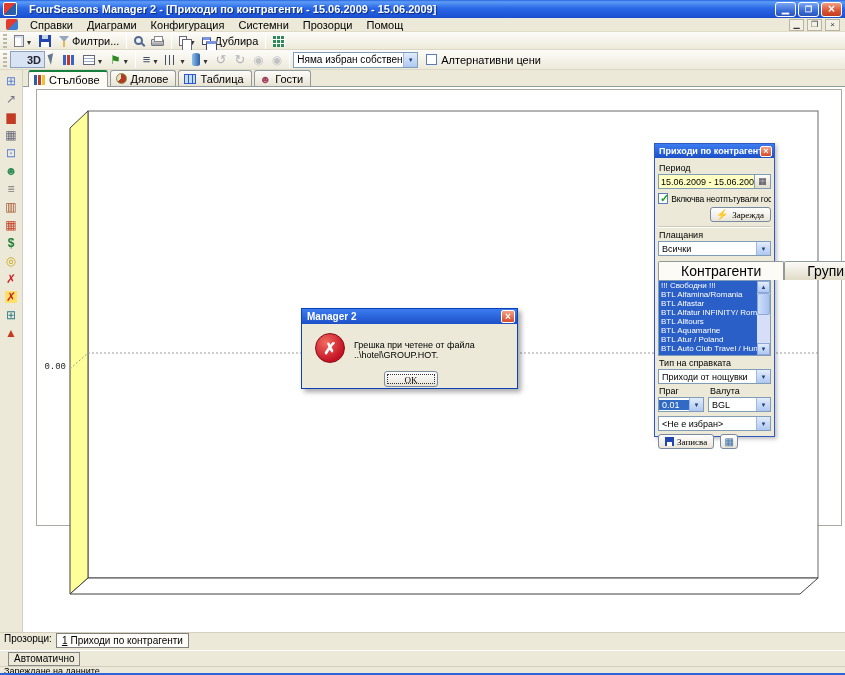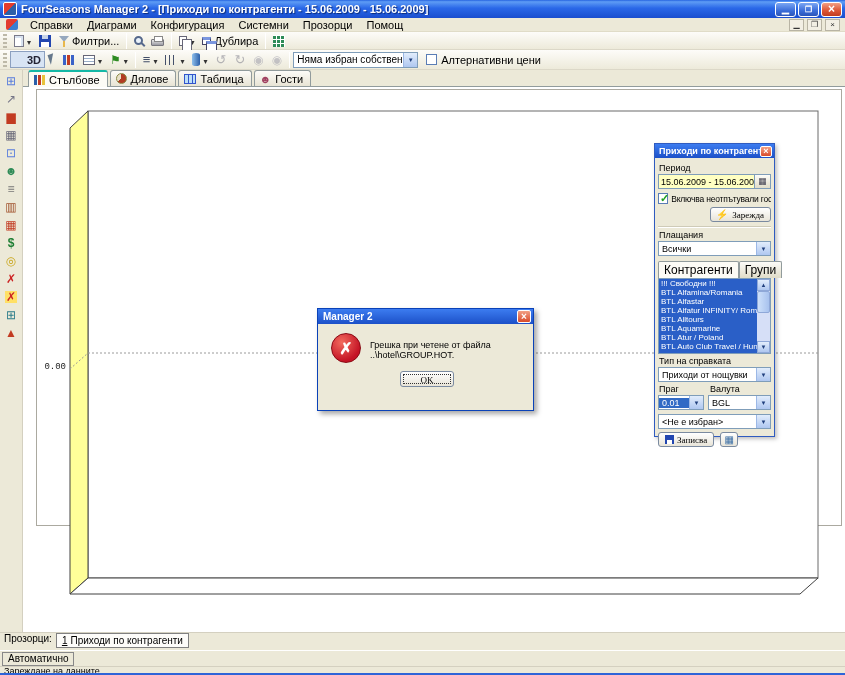--- a/index.html
+++ b/index.html
@@ -9,21 +9,21 @@
     font-size:11px; color:#000;
     background:#ECE9D8; position:relative; overflow:hidden;
   }
 
   
   .titlebar {
     position:absolute; left:0; top:0; width:845px; height:18px;
     background:linear-gradient(180deg,#2664E0 0%,#5E9CF5 10%,#2A68E8 45%,#1A4ECF 100%);
     display:flex; align-items:center; padding:0 3px; color:#fff;
   }
-  .titlebar .title { font-weight:bold; font-size:11px; margin-left:4px;
+  .titlebar .title { font-weight:bold; font-size:11px; margin-left:12px;
     text-shadow:1px 1px 1px #0A2A7A; white-space:nowrap; overflow:hidden; flex:1; }
   .app-ic16 { width:14px; height:14px; display:inline-block;
     background:linear-gradient(135deg,#E23B2E 0 50%,#2C5FA8 50% 100%); border:1px solid #fff; border-radius:2px; }
   .cap-btns { display:flex; gap:2px; }
   .cap-btn {
     width:21px; height:15px; border-radius:3px; border:1px solid #fff;
     color:#fff; font-size:9px; font-weight:bold; line-height:13px; text-align:center;
     background:linear-gradient(180deg,#7AA6F4,#3A6CD8 60%,#2B55B8);
   }
   .cap-btn.close { background:linear-gradient(180deg,#F2A084,#DE5837 55%,#C13C1E); }
@@ -116,21 +116,21 @@
 
   .xp-check { width:11px; height:11px; background:#fff; border:1px solid #5A7DB5; position:relative; display:inline-block; }
   .xp-check.checked::before { content:"✓"; position:absolute; left:1px; top:-2px; color:#21A121; font-size:11px; font-weight:bold; }
 
   
   .tabrow { position:absolute; left:23px; top:70px; width:822px; height:17px;
     background:#ECE9D8; border-bottom:1px solid #919B9C; display:flex; align-items:flex-end; padding-left:5px; }
   .tab { display:flex; align-items:center; gap:4px; padding:1px 7px 1px 5px; height:16px;
     border:1px solid #919B9C; border-bottom:none; border-radius:3px 3px 0 0;
     background:linear-gradient(180deg,#FCFBF8,#E8E4D4); margin-right:2px; font-size:11px; }
-  .tab.active { background:#FCFBF5; height:17px; border-top:2px solid #14b8a6; margin-bottom:-1px;align-items:center; }
+  .tab.active { background:#FCFBF5; height:17px; border-top:2px solid #15803d; margin-bottom:-1px;align-items:center; }
   .ti-bars { width:11px; height:10px;
     background:linear-gradient(90deg,#2C5FA8 0 3px,transparent 3px 4px,#C23B22 4px 7px,transparent 7px 8px,#E8C23A 8px 11px); }
   .ti-pie { width:11px; height:11px; border-radius:50%; border:1px solid #884;
     background:conic-gradient(#B23B22 0 230deg,#E8E0C8 230deg 360deg); }
   .ti-table { width:12px; height:10px; border:1px solid #3355CC;
     background:repeating-linear-gradient(90deg,#BDDFF8 0 3px,#3355CC 3px 4px); }
   .ti-guest::before { content:"☻"; color:#A04060; font-size:11px; }
 
   
   .sidebar { position:absolute; left:0; top:70px; width:23px; height:562px;
@@ -165,21 +165,21 @@
   .chk-row { display:flex; align-items:center; gap:3px; margin-top:4px; white-space:nowrap; }
   .chk-row .lbl { font-size:8.5px; letter-spacing:-0.2px; overflow:hidden; }
   .load-row { display:flex; justify-content:flex-end; margin-top:3px; }
   .xp-btn { display:inline-flex; align-items:center; gap:3px; justify-content:center;
     border:1px solid #7A8AA0; border-radius:3px; background:linear-gradient(180deg,#FFFFFF,#E8E4D8);
     font-size:9px; padding:1px 6px; height:15px; font-family:Liberation Serif, serif; }
   .bolt::before { content:"⚡"; color:#E8A000; font-size:10px; }
   .psep { border-top:1px solid #CFCBB8; border-bottom:1px solid #FFF; margin:4px 0 2px 0; }
   .pcombo { width:100%; height:15px; font-size:9px; }
   .ptabs { display:flex; margin-top:5px; }
-  .ptab { font-size:12px; padding:1px 5px; border:1px solid #919B9C; border-bottom:none;
+  .ptab { font-size:14px; padding:1px 22px; border:1px solid #919B9C; border-bottom:none;
     border-radius:2px 2px 0 0; background:linear-gradient(180deg,#FCFBF8,#E0DCC8); }
   .ptab.active { background:#FCFBF5; font-weight:normal; position:relative; top:0; }
   .plist { position:relative; height:76px; background:#fff; border:1px solid #7F9DB9; overflow:hidden; }
   .plist .rows { margin-right:13px; }
   .plist .row { height:9px; line-height:9px; font-size:8px; padding-left:2px; white-space:nowrap;
     overflow:hidden; background:#2A5FC7; color:#fff; }
   .plist .row.partial { height:5px; }
   .pscroll { position:absolute; right:0; top:0; width:13px; height:100%; background:#D6DFF7; }
   .pscroll .sb { position:absolute; left:0; width:13px; height:12px;
     background:linear-gradient(180deg,#E2EDFC,#AFC7F0); border:1px solid #8FA8D8;
@@ -190,21 +190,21 @@
   .two-col { display:flex; gap:4px; }
   .two-col .col1 { width:46px; } .two-col .col2 { flex:1; }
   .hl-val { background:#316AC5; color:#fff; }
   .save-row { display:flex; gap:6px; margin-top:3px; align-items:center; }
   .mini-floppy { width:9px; height:9px; background:#2246B0; position:relative; display:inline-block; }
   .mini-floppy::after { content:""; position:absolute; left:2px; bottom:0; width:5px; height:4px; background:#fff; }
   .grid-btn { width:18px; height:15px; }
   .grid-btn::before { content:"▦"; color:#3A6EA5; font-size:10px; }
 
   
-  .dialog { position:absolute; left:317px; top:308px; width:217px; height:103px;
+  .dialog { position:absolute; left:301px; top:308px; width:217px; height:81px;
     border:1px solid #0A42B8; background:#ECE9D8; box-shadow:3px 3px 5px rgba(0,0,0,.35); z-index:10; }
   .dtitle { height:15px; background:linear-gradient(180deg,#3C7CF0,#1C50C8);
     color:#fff; font-weight:bold; font-size:10px; display:flex; align-items:center; padding:0 2px 0 5px; }
   .dtitle .t { flex:1; }
   .dclose { width:14px; height:13px; border-radius:2px; border:1px solid #fff;
     background:linear-gradient(180deg,#F2A084,#D84A2A); color:#fff; font-size:10px; line-height:11px; text-align:center; }
   .dbody { position:relative; height:64px; }
   .err-ic { position:absolute; left:13px; top:9px; width:30px; height:30px; border-radius:50%;
     background:radial-gradient(circle at 35% 30%,#F26B5E,#C41325 70%); color:#fff;
     font-size:16px; font-weight:bold; text-align:center; line-height:29px;
@@ -213,21 +213,21 @@
   .ok-btn { position:absolute; left:82px; top:47px; width:54px; height:16px;
     outline:1px dotted #333; outline-offset:-4px;align-items:flex-end; }
 
   
   .winbar { position:absolute; left:0; top:632px; width:845px; height:18px; background:#ECE9D8;
     border-top:1px solid #D4D0C0; display:flex; align-items:flex-start; gap:4px; padding-left:4px; font-size:10px; }
   .win-btn { border:1px solid #808080; background:#FDFCF9; font-size:10px; height:15px;
     padding:0 5px; display:inline-flex; align-items:center; gap:3px; font-family:"Liberation Sans",sans-serif; }
   .win-btn .num { text-decoration:underline; }
   .autobar { position:absolute; left:0; top:650px; width:845px; height:16px; background:#ECE9D8;
-    border-top:1px solid #FFF; display:flex; align-items:center; padding-left:2px; }
+    border-top:1px solid #FFF; display:flex; align-items:center; padding-left:8px; }
   .auto-btn { border:1px solid #888; background:#ECE9D8; font-size:10px; height:14px; padding:0 5px;
     font-family:"Liberation Sans",sans-serif; }
   .statusbar { position:absolute; left:0; top:666px; width:845px; height:7px; background:#ECE9D8;
     font-size:9px; line-height:8px; padding-left:4px; border-top:1px solid #D4D0C0; }
   .bottom-edge { position:absolute; left:0; top:673px; width:845px; height:2px; background:#2E64D8; }
 </style>
 </head>
 <body>
 
 <div class="titlebar">

